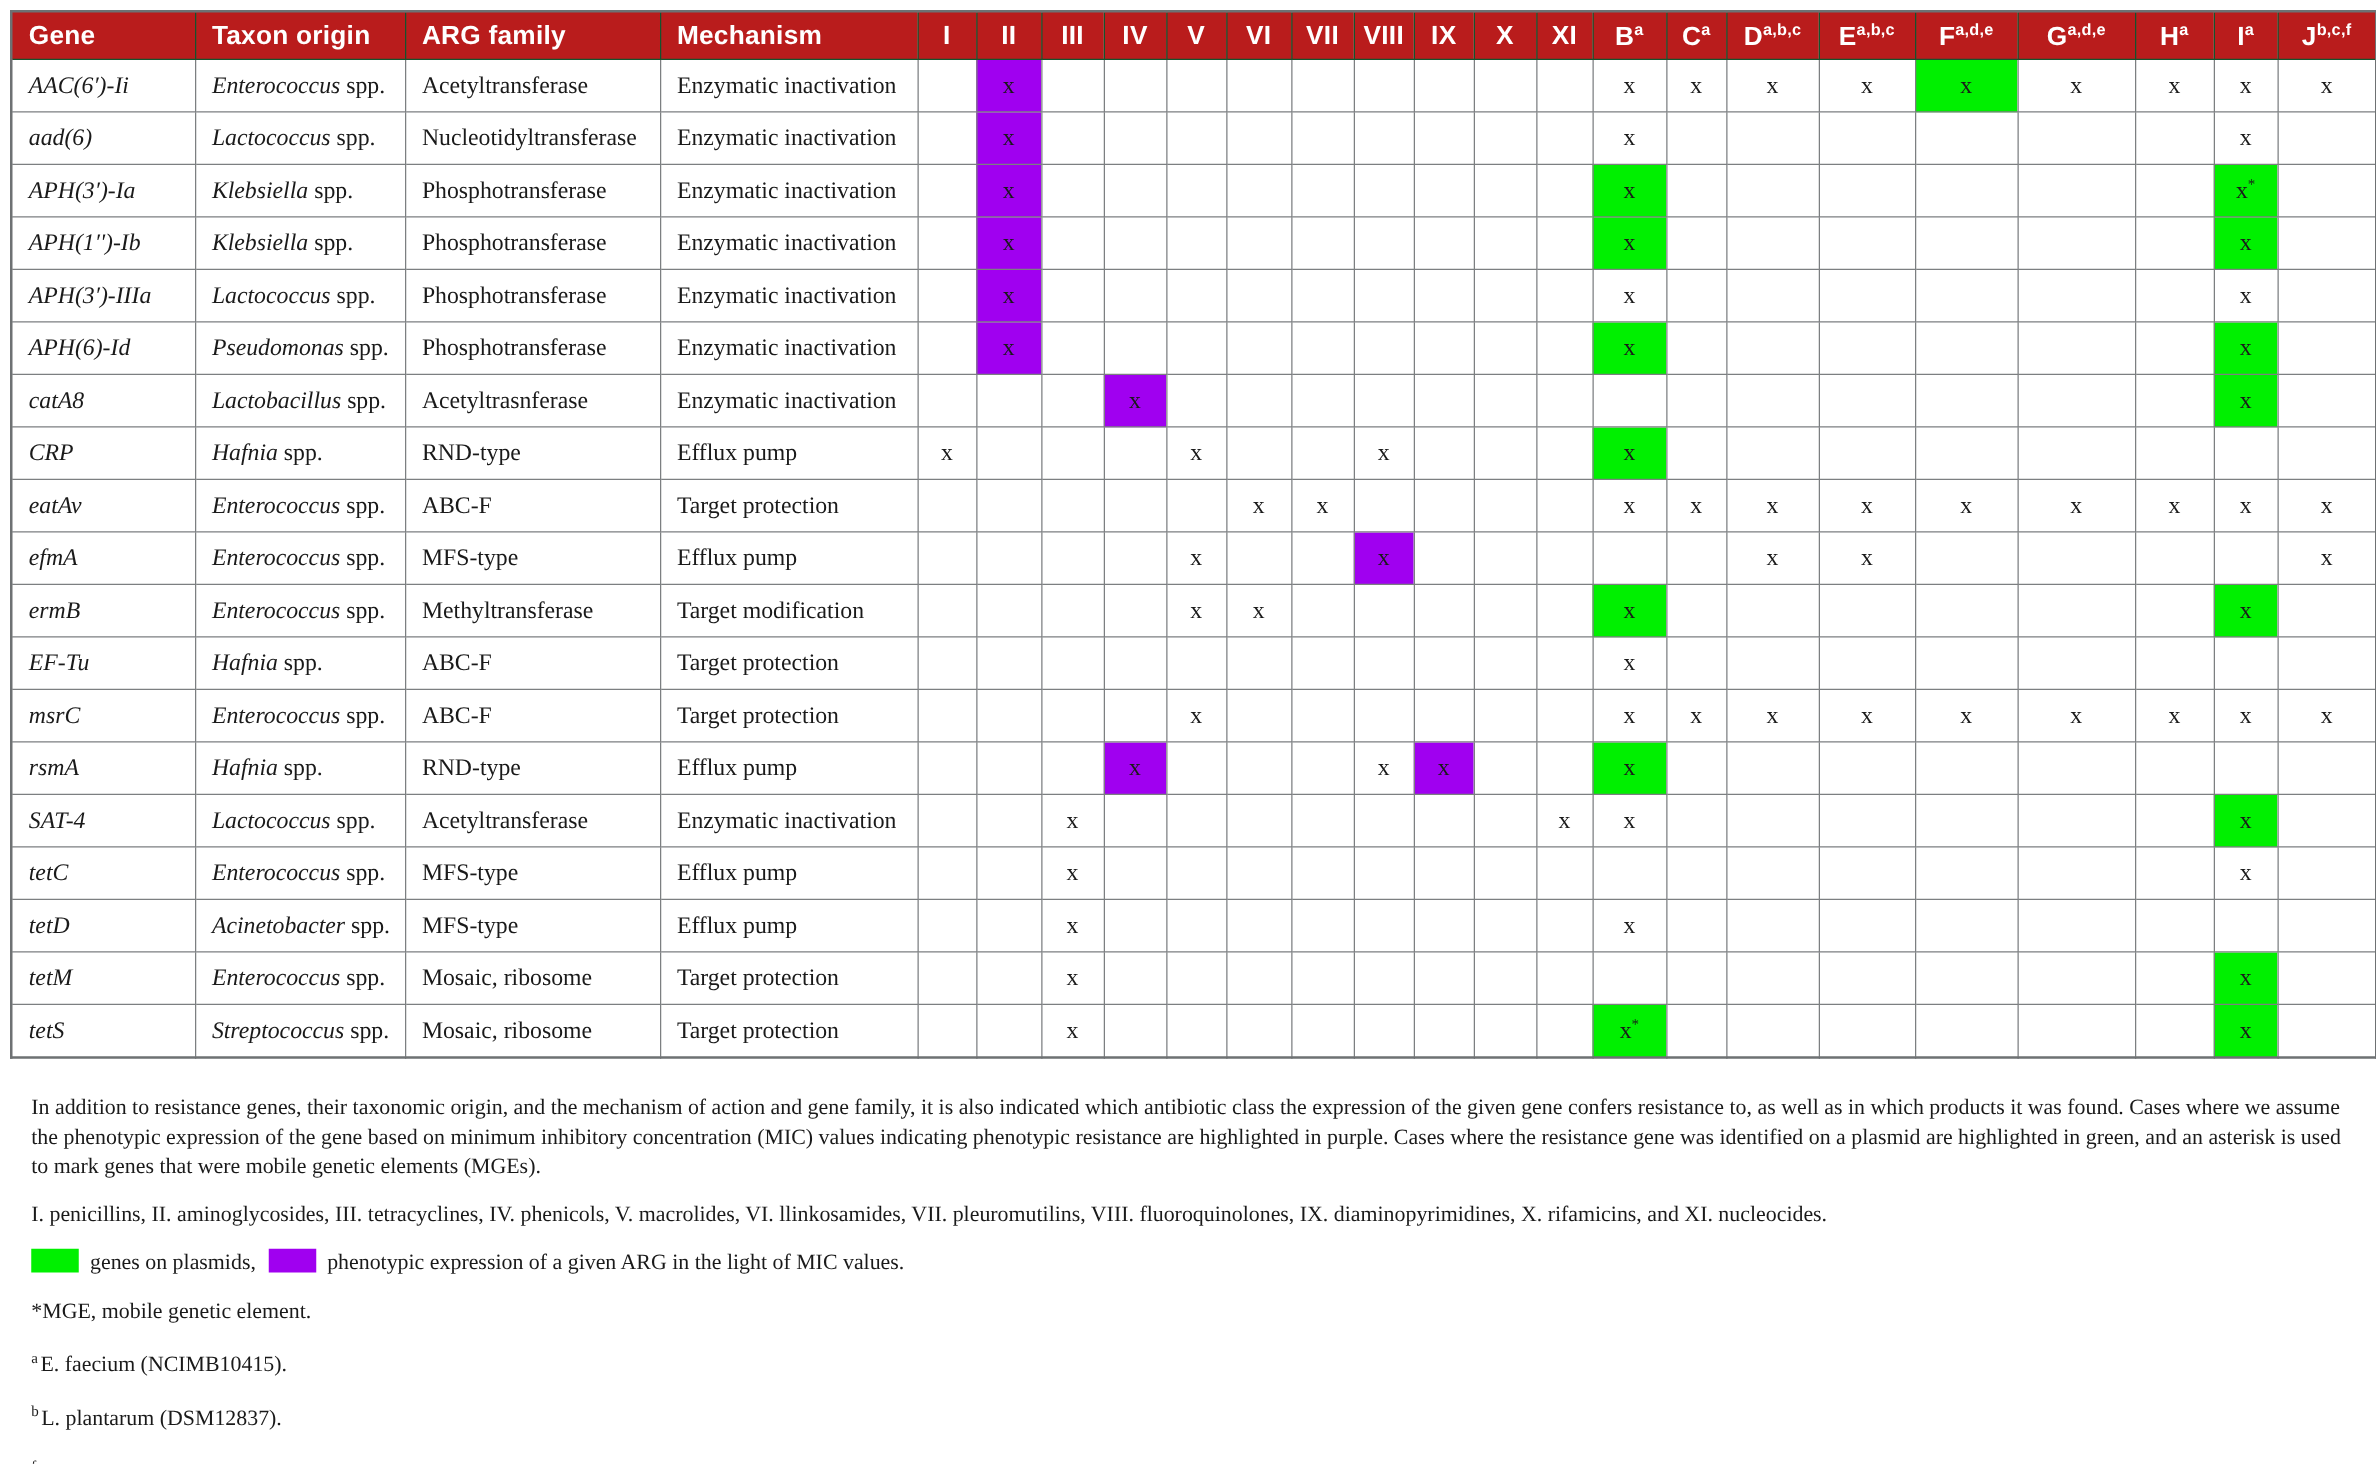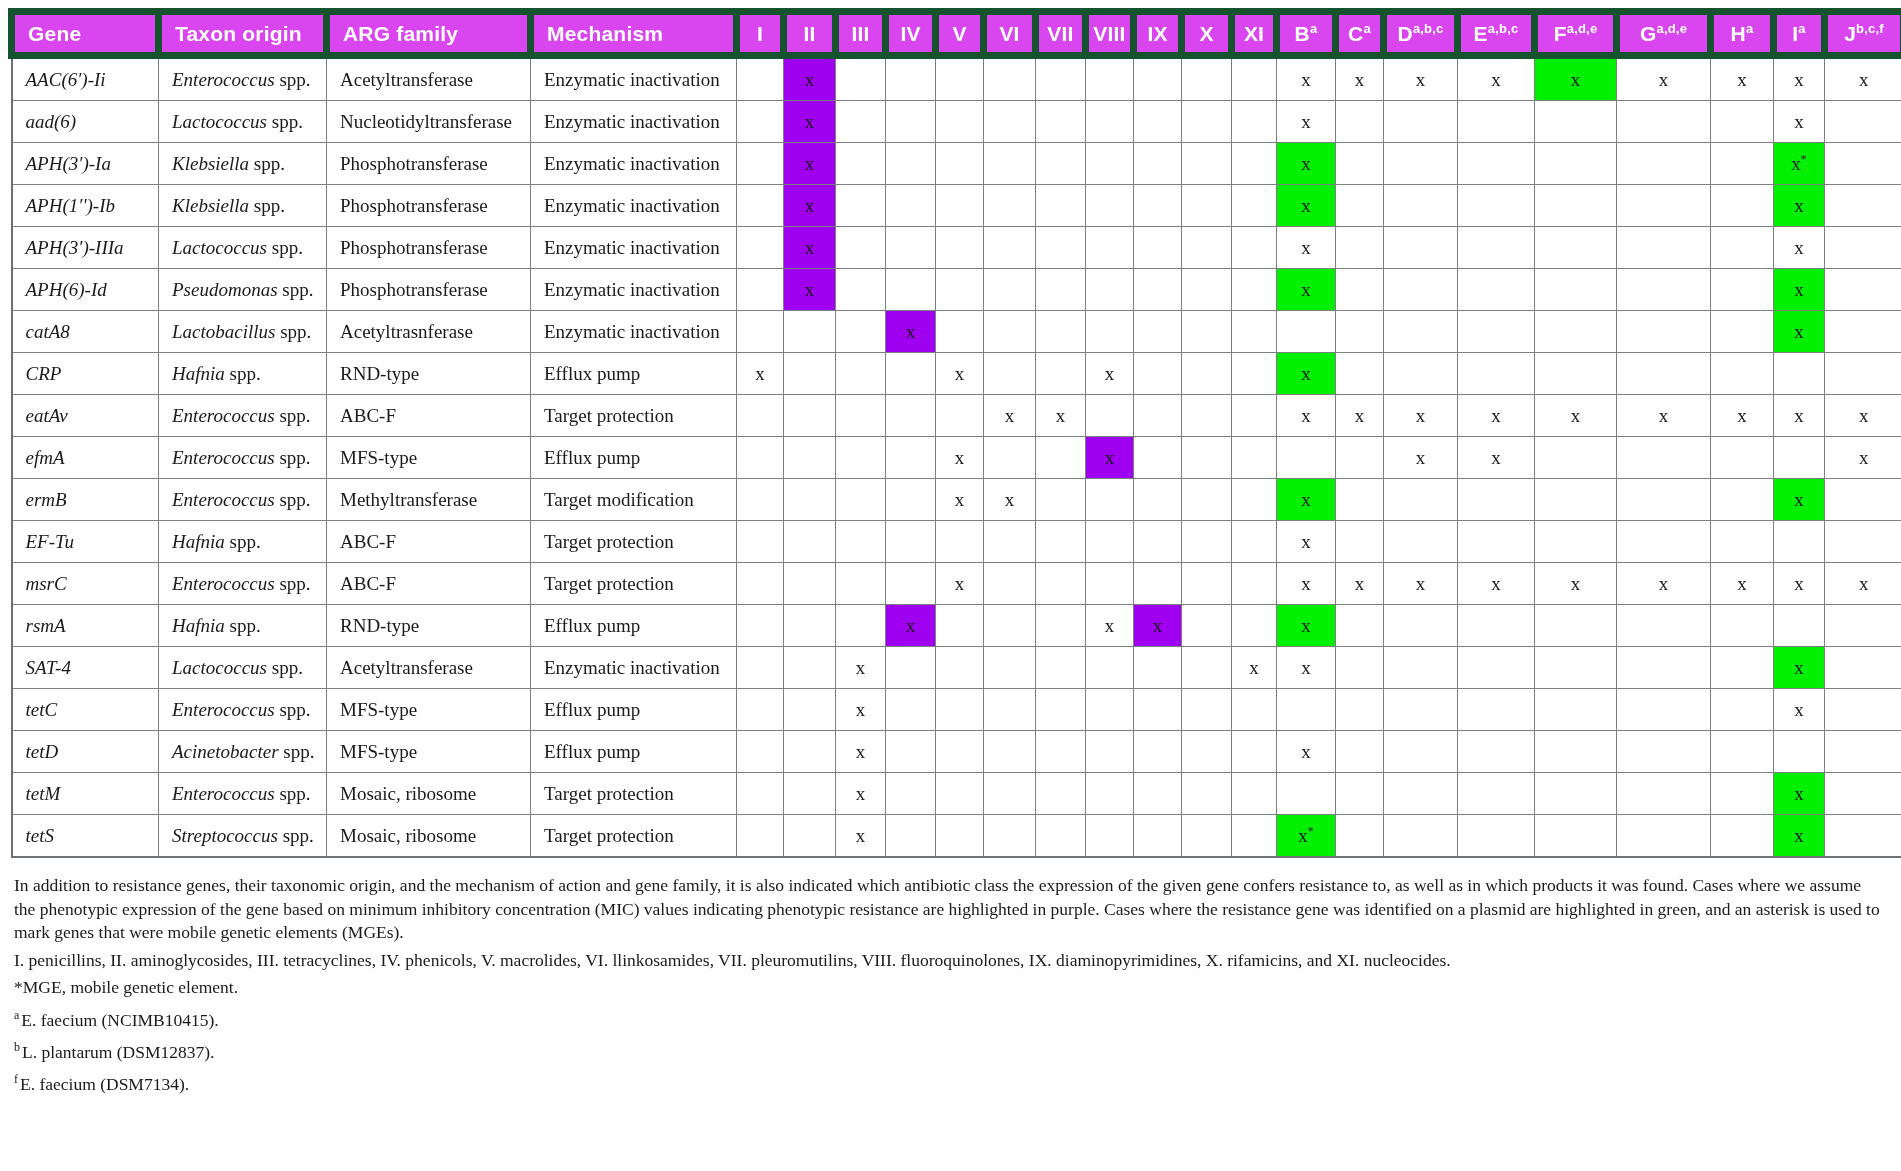--- a/index.html
+++ b/index.html
@@ -1,33 +1,33 @@
 <!DOCTYPE html>
 <html><head>
 <meta charset="utf-8">
 <style>
   html,body{margin:0;padding:0;background:#fff;}
   body{width:1901px;height:1171px;font-family:"Liberation Serif",serif;color:#1a1a1a;position:relative;}
   .page{padding:8px 6px 0 8px;}
   table{border-collapse:collapse;table-layout:fixed;width:1887px;border:2px solid #6e7173;}
-  thead th{background:#d946ef;color:#ffffff;font-family:"Liberation Sans",sans-serif;
-    font-size:21px;font-weight:bold;height:37px;border:7px solid #14532d;
+  thead th{background:#b91c1c;color:#ffffff;font-family:"Liberation Sans",sans-serif;
+    font-size:21px;font-weight:bold;height:37px;border:1px solid #14532d;
     text-align:center;padding:0;letter-spacing:.2px;}
   thead th.lft{text-align:left;padding-left:13px;}
   thead th sup{font-size:13px;font-weight:bold;}
   tbody td{background:#fff;border:1px solid #7c7f81;height:41px;font-size:19px;
     padding:0;text-align:center;vertical-align:middle;}
   tbody td.lft{text-align:left;padding-left:13px;}
   td.gene{font-style:italic;}
   td.taxon i{font-style:italic;text-align:right;}
   td.bg-green{background:#00F000;}
   td.bg-purple{background:#A000F0;}
   td sup{font-size:12px;}
   .notes{padding:12px 6px 0 2px;font-size:17.5px;line-height:23.5px;}
-  .notes p{margin:4px;}
+  .notes p{margin:15px;}
   .swatch{display:inline-block;width:38px;height:19px;vertical-align:-3px;margin-right:9px;border:0;}
   .swatch.green{background:#00F000;}
   .swatch.purple{background:#A000F0;margin-left:10px;}
   .fn sup{font-size:12px;margin-right:2px;}
 </style>
 </head>
 <body>
 
 <div class="page">
   <table>
@@ -579,20 +579,23 @@
           <td></td>
           <td class="bg-green">x</td>
           <td></td>
         </tr>
       </tbody>
   </table>
 
   <div class="notes">
     <p>In addition to resistance genes, their taxonomic origin, and the mechanism of action and gene family, it is also indicated which antibiotic class the expression of the given gene confers resistance to, as well as in which products it was found. Cases where we assume the phenotypic expression of the gene based on minimum inhibitory concentration (MIC) values indicating phenotypic resistance are highlighted in purple. Cases where the resistance gene was identified on a plasmid are highlighted in green, and an asterisk is used to mark genes that were mobile genetic elements (MGEs).</p>
     <p>I. penicillins, II. aminoglycosides, III. tetracyclines, IV. phenicols, V. macrolides, VI. llinkosamides, VII. pleuromutilins, VIII. fluoroquinolones, IX. diaminopyrimidines, X. rifamicins, and XI. nucleocides.</p>
+    <p>
+      <span class="swatch green"></span><span>genes on plasmids,</span><span class="swatch purple"></span><span>phenotypic expression of a given ARG in the light of MIC values.</span>
+    </p>
     <p>*MGE, mobile genetic element.</p>
     <div id="strain-notes">
         <p class="fn"><sup>a</sup>E. faecium (NCIMB10415).</p>
         <p class="fn"><sup>b</sup>L. plantarum (DSM12837).</p>
         <p class="fn"><sup>f</sup>E. faecium (DSM7134).</p>
       </div>
   </div>
 </div>
 
 </body></html>

